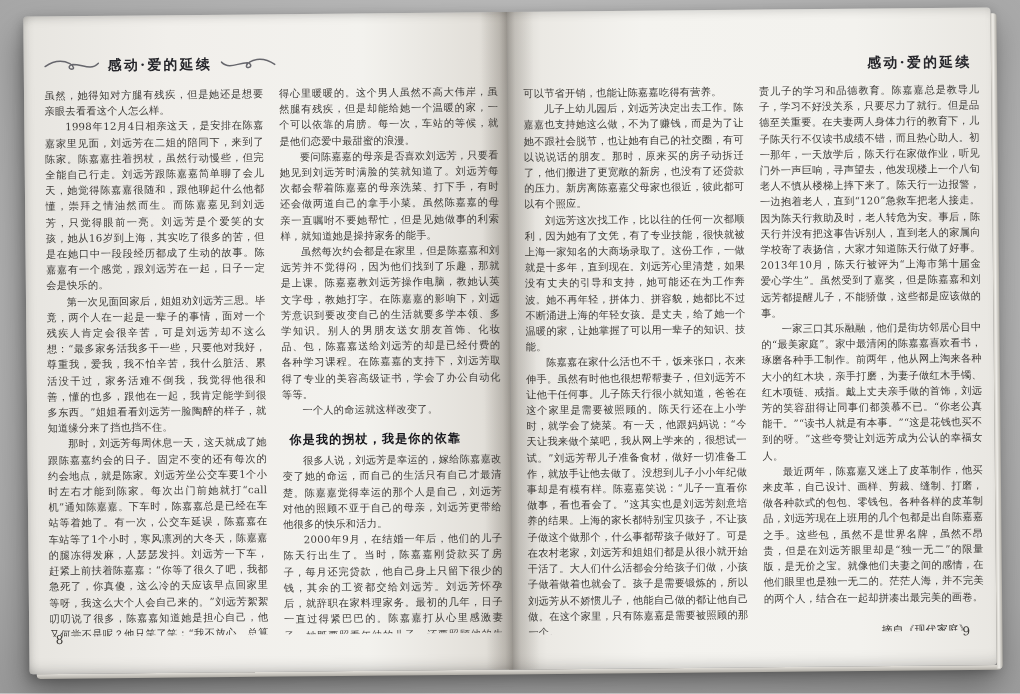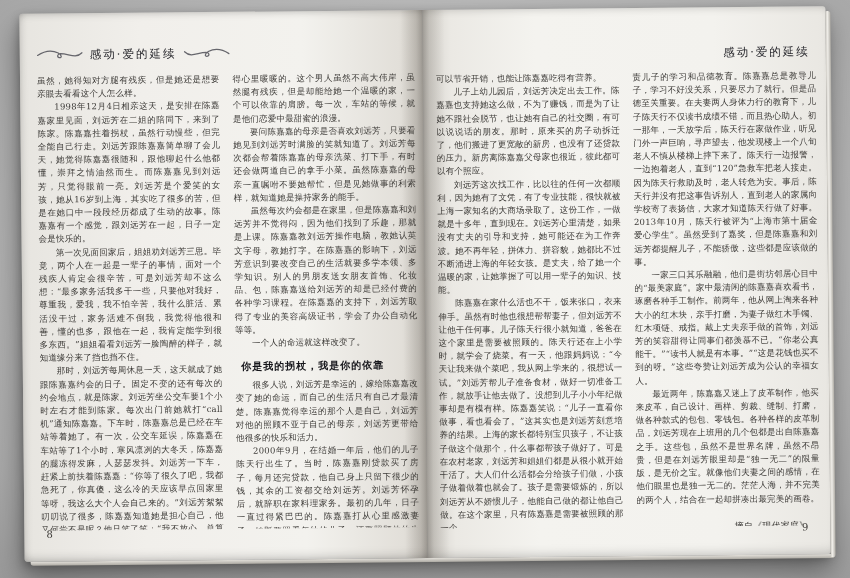--- a/index.html
+++ b/index.html
@@ -42,21 +42,21 @@
   }
   .spine{
     position:absolute;left:50%;top:0;bottom:0;width:44px;transform:translateX(-50%);
     background:linear-gradient(to right,rgba(60,54,46,0) 0%,rgba(60,54,46,0.16) 35%,rgba(45,40,34,0.30) 50%,rgba(60,54,46,0.14) 65%,rgba(60,54,46,0) 100%);
     pointer-events:none;
   }
   .page-header{height:18px;margin-bottom:11px;}
   .left-header{display:flex;align-items:center;gap:7px;padding-top:6px;}
   .right-header{text-align:right;padding-top:10px;padding-right:6px;}
   .header-title{
-    font-weight:normal;font-size:11.5px;letter-spacing:2px;color:#26262b;white-space:nowrap;
+    font-weight:bold;font-size:11.5px;letter-spacing:2px;color:#26262b;white-space:nowrap;
   }
   .flourish{display:inline-block;line-height:0;color:#6b6b70;}
   .flourish.flipped svg{transform:scaleX(-1);}
   .columns{display:flex;gap:13px;height:456px;overflow:hidden;}
   .col{flex:1;min-width:0;}
   .col p{
     margin:0;text-indent:2em;text-align:justify;
     font-size:8.5px;line-height:13.2px;color:#3c3a37;
     letter-spacing:0.2px;
   }

